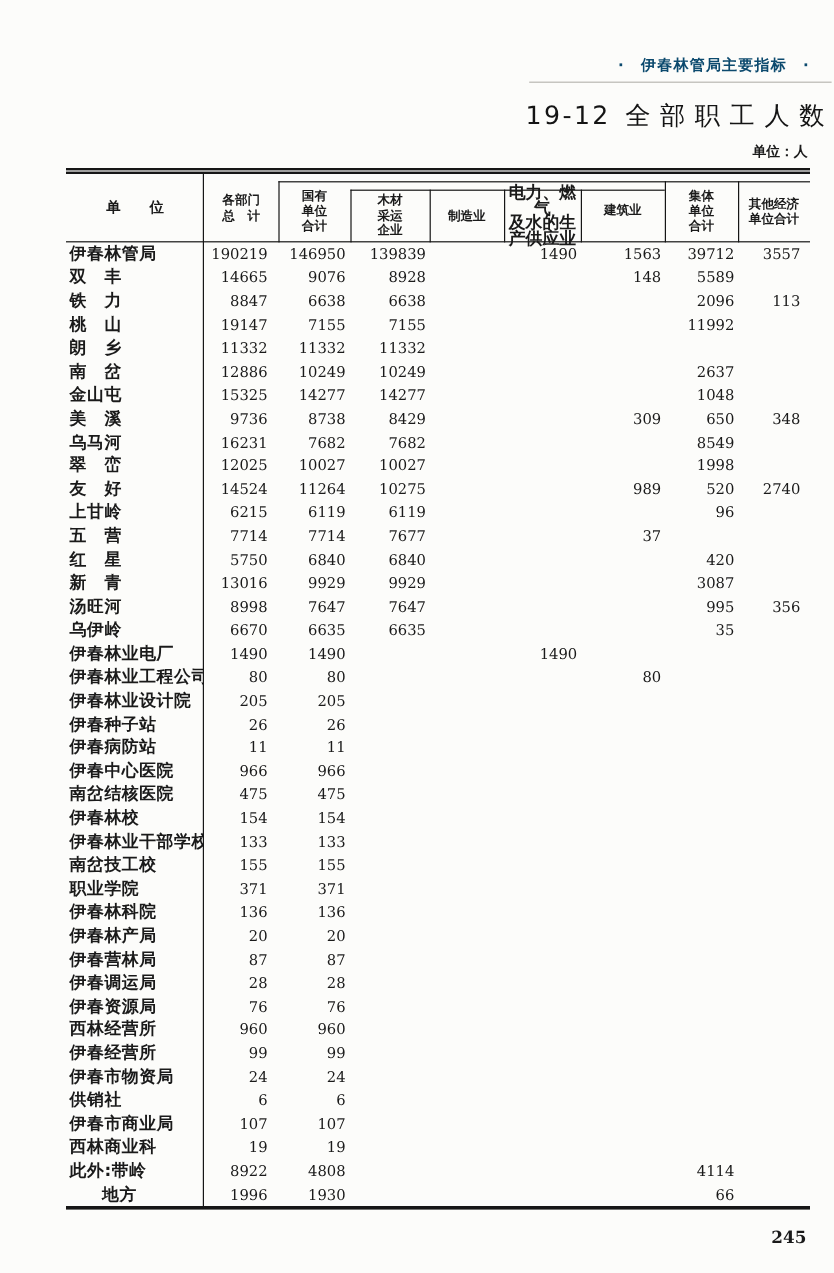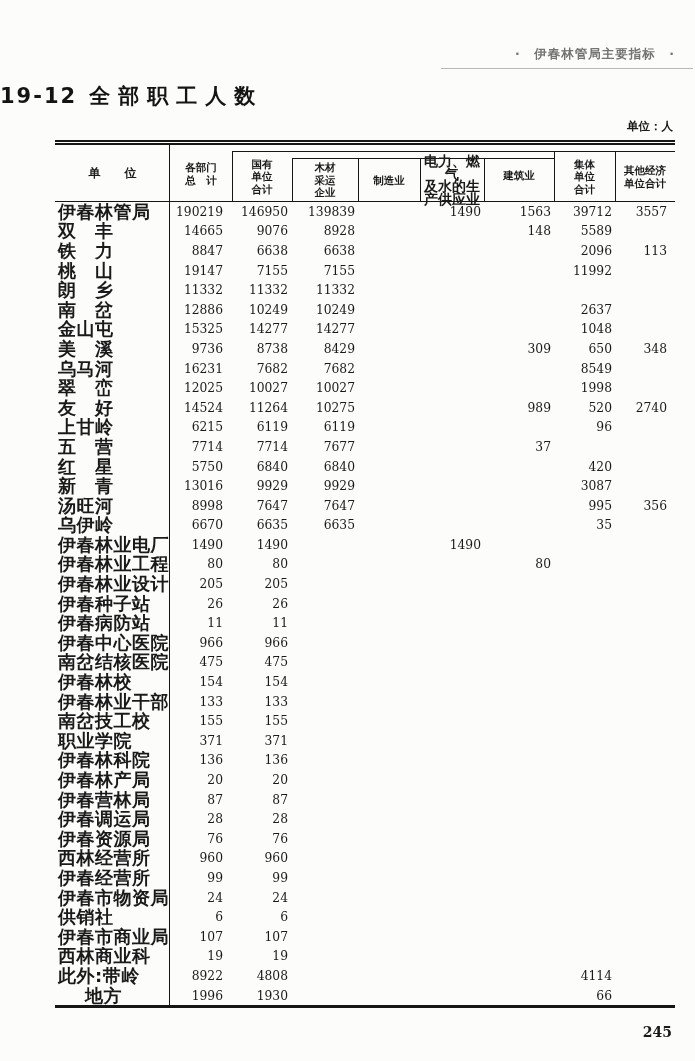--- a/index.html
+++ b/index.html
@@ -9,30 +9,30 @@
     width:695px; height:1061px;
     background:#fcfcfa;
     color:#1a1a1a;
     font-family:"DejaVu Sans", sans-serif;
     overflow:hidden;
   }
   
   .running-head {
     position:absolute; top:46px; right:20px;
     font-size:12.5px; font-weight:bold; letter-spacing:1px;
-    color:#737373;
+    color:#0c4a6e;
   }
   .running-head-rule {
     position:absolute; top:68px; right:2px; width:252px; height:1px;
     background:#b9b7b2;
   }
   
   .title {
     position:absolute; top:82px; left:0; width:100%;
-    text-align:left; font-size:21px; font-weight:bold; color:#141414;
+    text-align:right; font-size:21px; font-weight:normal; color:#141414;
   }
   .title .title-num { letter-spacing:2px; }
   .title .title-cjk { letter-spacing:8px; margin-left:12px; }
   
   .unit-note {
     position:absolute; top:119px; right:22px;
     font-size:11.5px; font-weight:bold;
   }
   
   .table {
@@ -47,21 +47,21 @@
   .hcell {
     position:absolute; display:flex; align-items:center; justify-content:center;
     text-align:center; font-size:10.5px; line-height:12.5px; font-weight:bold;
     white-space:pre-line; color:#1a1a1a;
   }
   
   .tbody { position:relative; }
   .row { display:flex; height:19.6px; align-items:center; }
   .cell { height:100%; display:flex; align-items:center; }
   .stub {
-    width:115px; padding-left:3px; font-weight:bold; font-size:18px;
+    width:115px; padding-left:3px; font-weight:bold; font-size:14px;
     letter-spacing:0.5px; white-space:nowrap; overflow:hidden;
   }
   .row.indent .stub { padding-left:30px;text-align:right; }
   .num {
     justify-content:flex-end; padding-right:5px;
     font-family:"DejaVu Serif","Liberation Serif",serif;
     font-size:12.3px; white-space:nowrap;
   }
   .c1 { width:62px; padding-right:9px; }
   .c2 { width:60px; padding-right:4px; }

